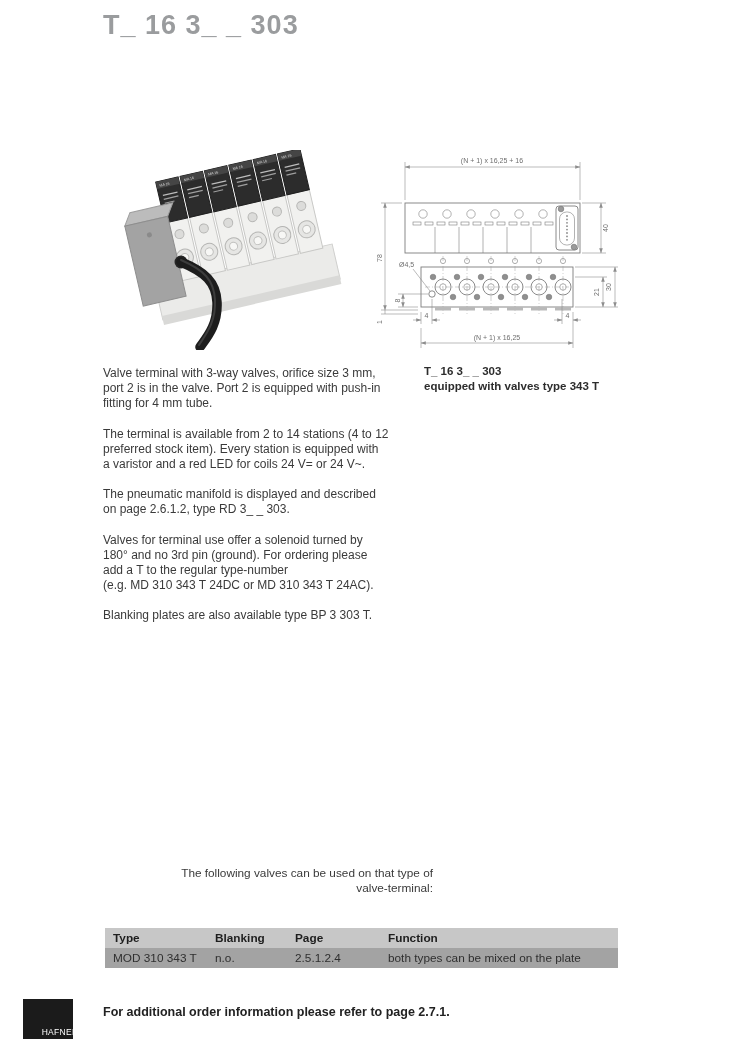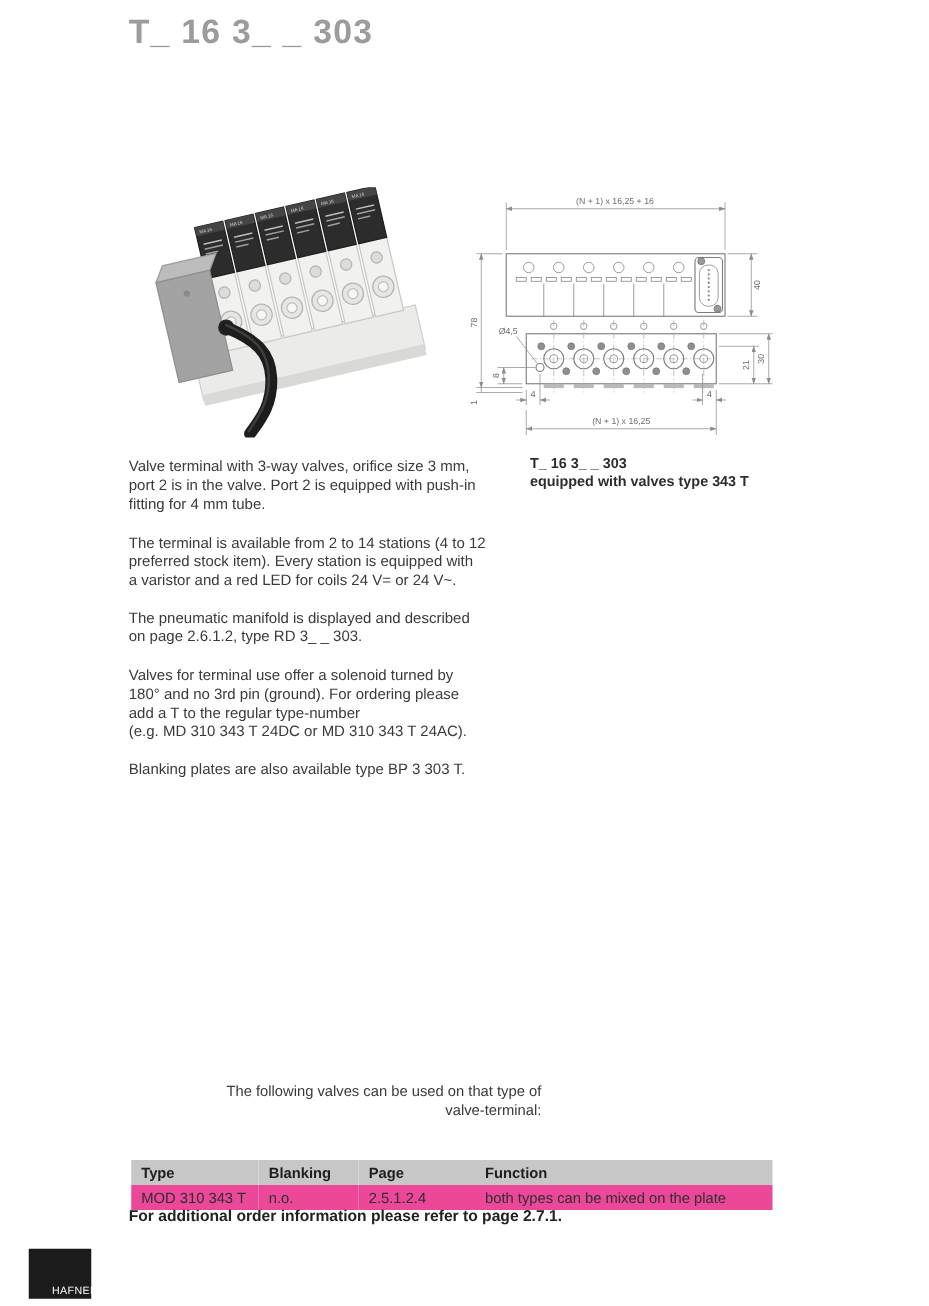--- a/index.html
+++ b/index.html
@@ -29,23 +29,23 @@
   .valve-table{
     position:absolute;left:105px;top:928px;width:585px;
     border-collapse:collapse;table-layout:fixed;
     font-size:11.8px;color:#2f2f2f;
   }
   .valve-table th,.valve-table td{
     height:20px;line-height:20px;padding:0 0 0 8px;text-align:left;
     font-weight:normal;white-space:nowrap;overflow:hidden;margin-top:27px;
   }
   .valve-table thead th{background:#c7c7c7;font-weight:bold;color:#1e1e1e;}
-  .valve-table tbody tr.alt{background:#ec4899;}
+  .valve-table tbody tr.alt{background:#a3a3a3;}
   .footer-note{
-    position:absolute;left:103px;top:966px;
+    position:absolute;left:103px;top:1005px;
     font-size:12.5px;font-weight:bold;color:#222222;
   }
   .logo{
     position:absolute;left:23px;top:999px;width:50px;height:40px;
     background:#1b1b1b;display:flex;align-items:flex-end;justify-content:center;
   }
   .logo span{color:#ffffff;font-size:8.5px;letter-spacing:0.3px;padding-bottom:2px;padding-left:24px;}
   
   .oln{stroke:#7d7d7d;stroke-width:0.9;fill:none;}
   .tln{stroke:#7d7d7d;stroke-width:0.6;fill:none;}

